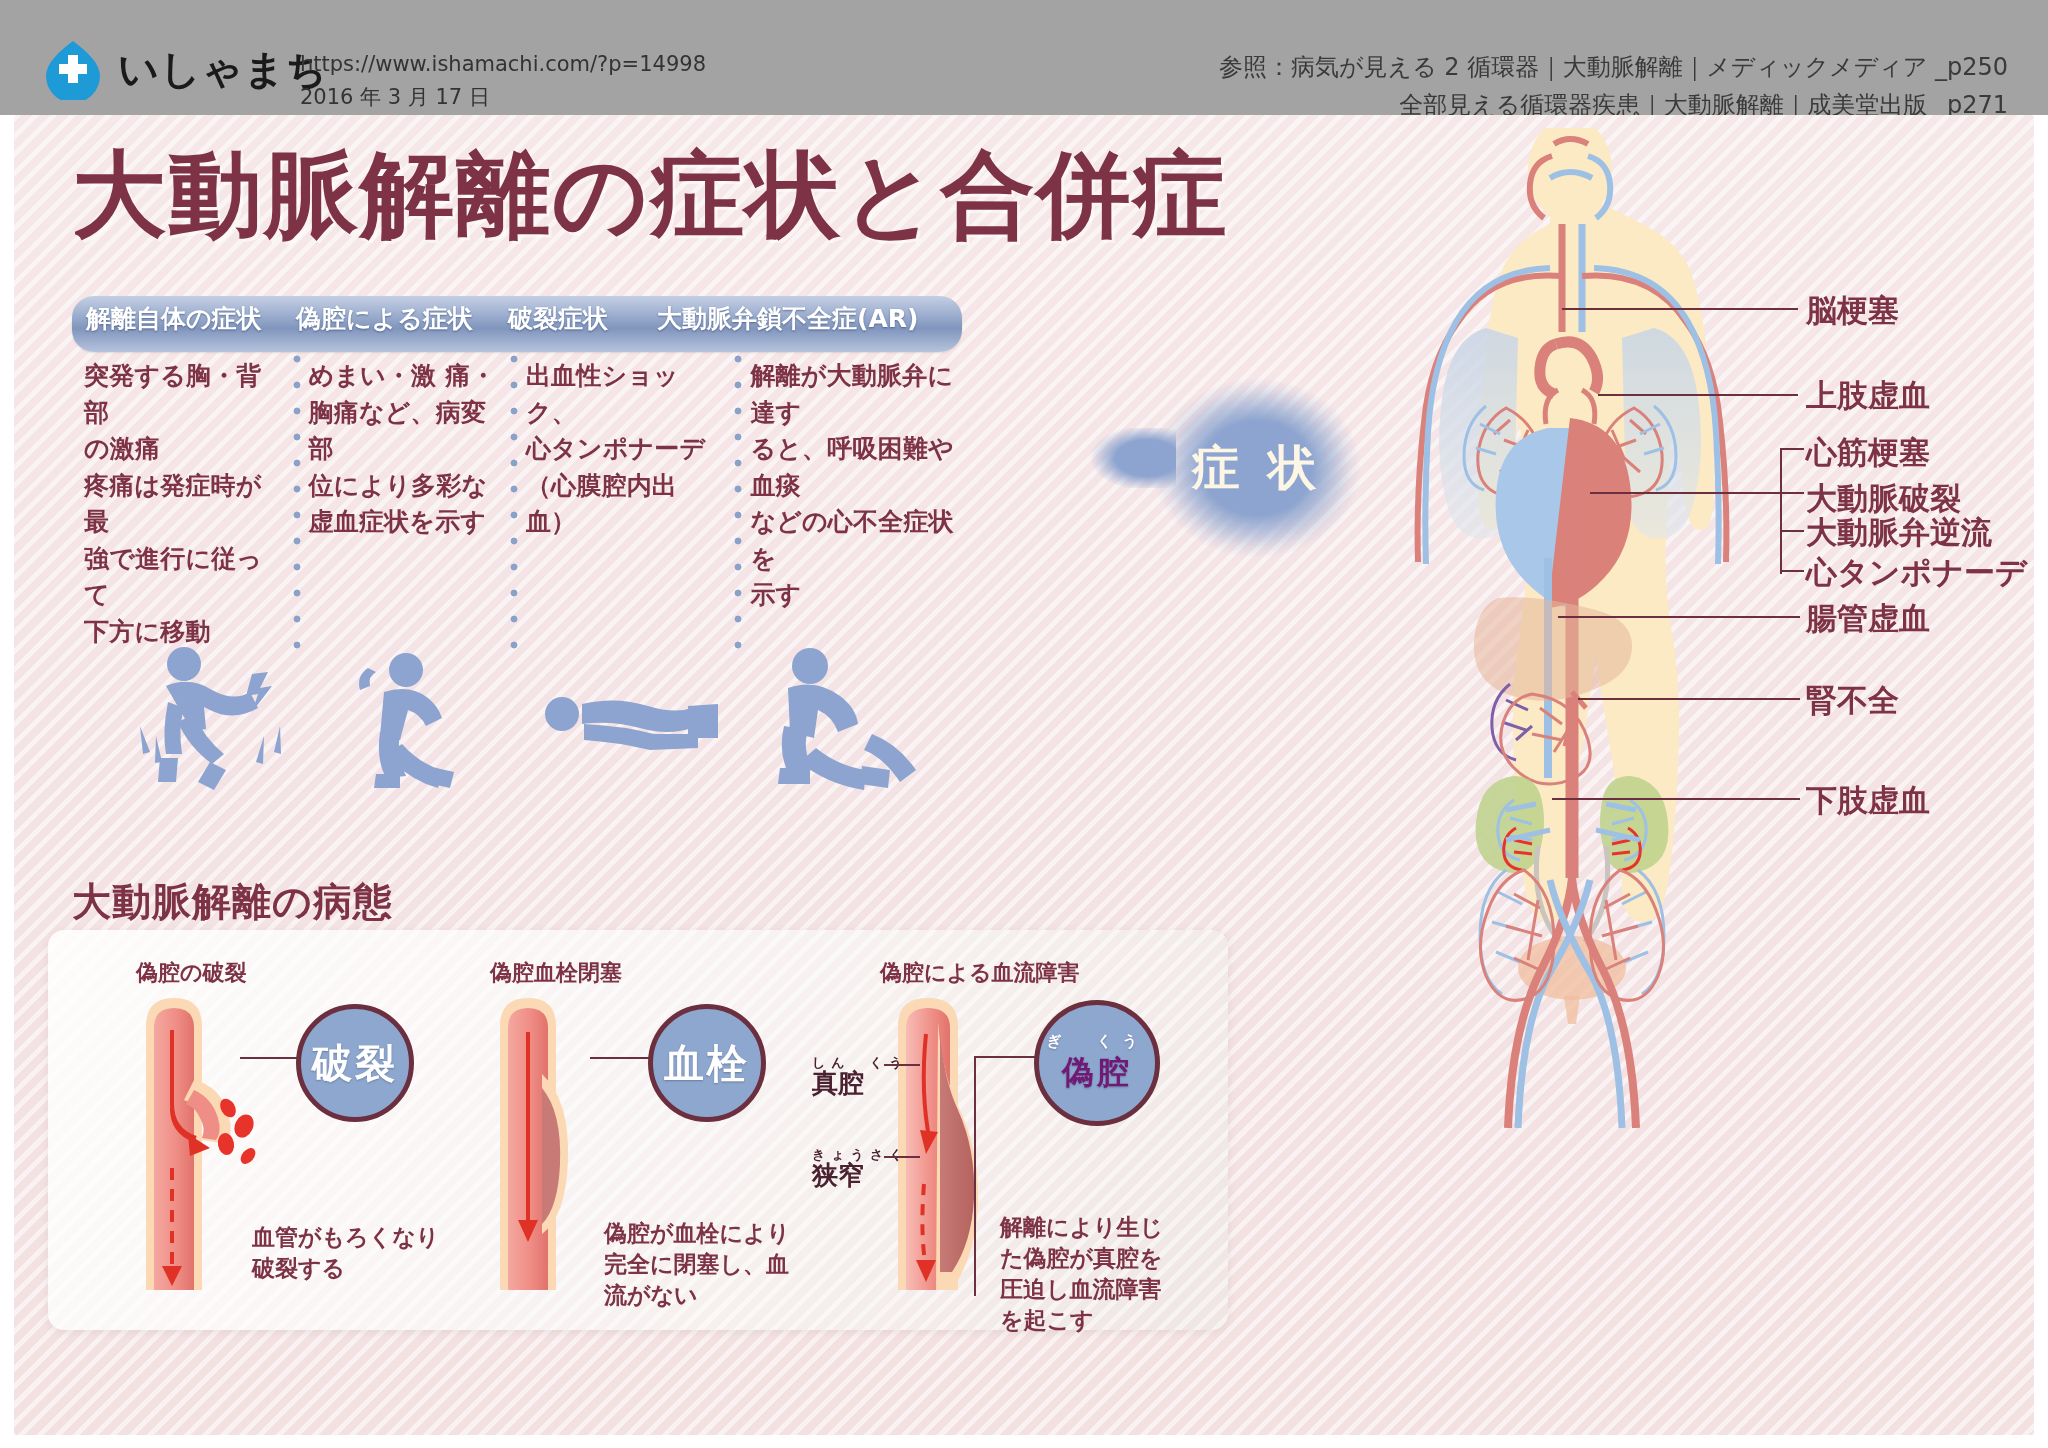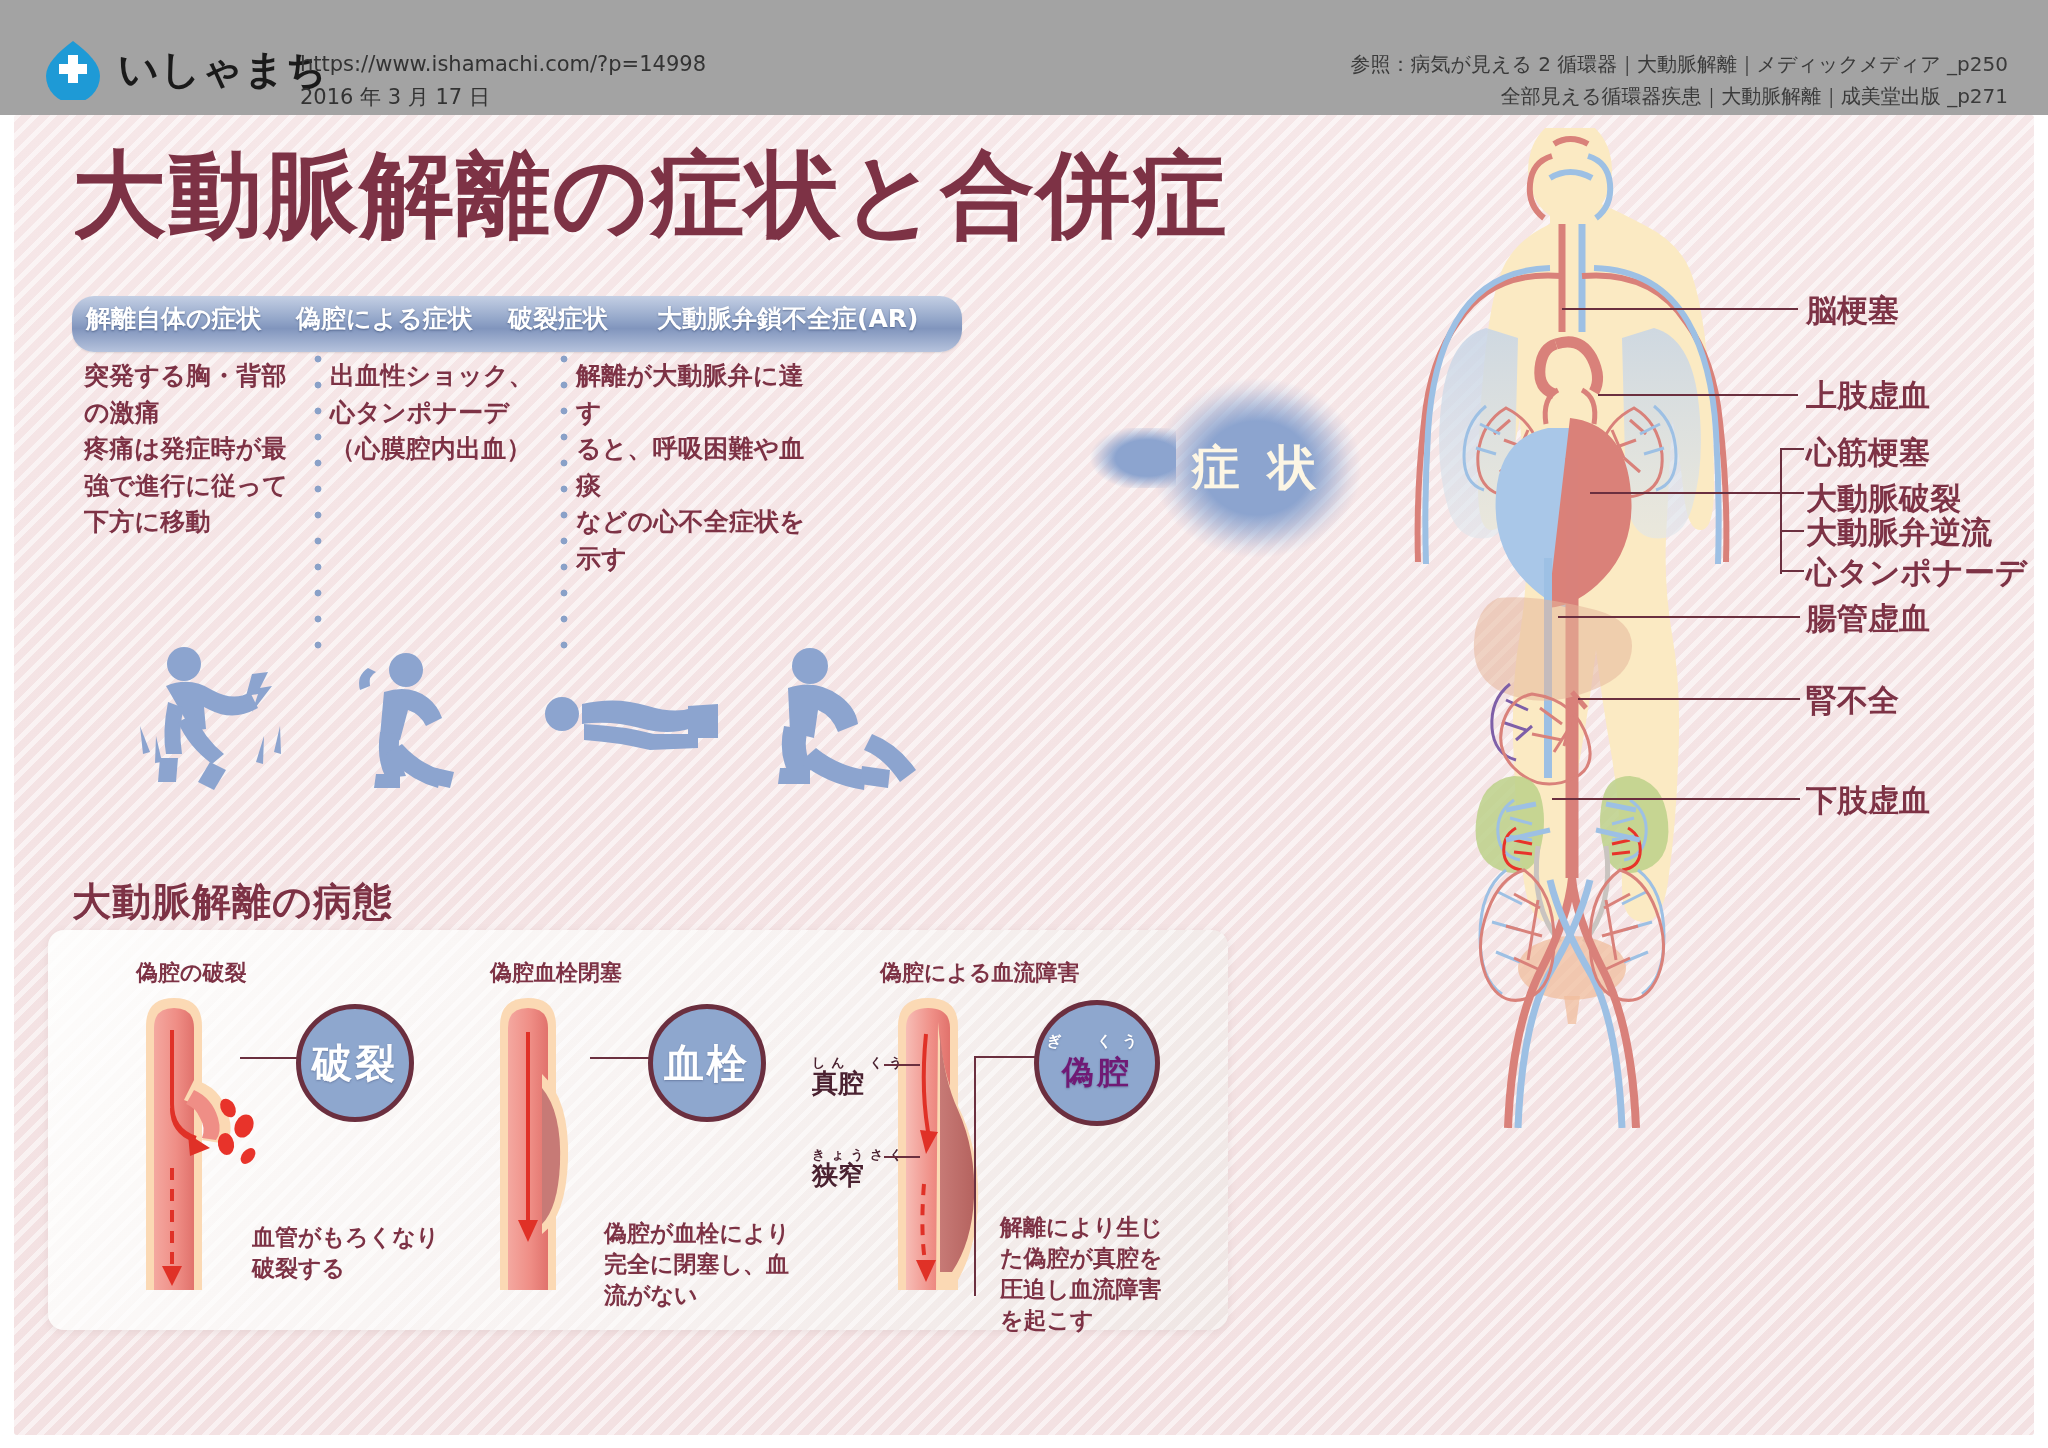--- a/index.html
+++ b/index.html
@@ -15,21 +15,21 @@
   
   .header{position:absolute;left:0;top:0;width:2048px;height:115px;background:#a3a3a3;}
   .logo-wrap{position:absolute;left:42px;top:38px;display:flex;align-items:center;gap:14px;}
   .logo-drop{width:62px;height:62px;position:relative;}
   .logo-drop svg{display:block;}
   .logo-text{font-size:40px;font-weight:700;color:#1a1a1a;letter-spacing:1px;
     font-family:"DejaVu Sans","Liberation Sans",sans-serif;}
   .site-meta{position:absolute;left:300px;top:48px;color:#333;line-height:1.55;}
   .site-meta div{font-size:21px;}
   .refs{position:absolute;right:40px;top:48px;text-align:right;color:#3a3a3a;line-height:1.6;}
-  .refs div{font-size:20px;}
+  .refs div{font-size:24px;}
 
   
   .panel{
     position:absolute;left:14px;top:115px;width:2020px;height:1320px;
     background:
       repeating-linear-gradient(135deg,
         rgba(255,255,255,0.55) 0px, rgba(255,255,255,0.55) 5px,
         rgba(255,255,255,0) 5px, rgba(255,255,255,0) 13px),
       linear-gradient(180deg,#f6e7e8 0%,#f4e3e4 50%,#f3e1e2 100%);
     border-radius:3px;
@@ -178,20 +178,27 @@
     <span>症 状</span>
   </div>
 
   <div class="cols">
     <div class="col c-w0">
       <div class="body">突発する胸・背部
 の激痛
 疼痛は発症時が最
 強で進行に従って
 下方に移動</div>
+      <div class="dots"></div>
+    </div>
+    <div class="col c-w1">
+      <div class="body">めまい・激 痛・
+胸痛など、病変部
+位により多彩な
+虚血症状を示す</div>
       <div class="dots"></div>
     </div>
     <div class="col c-w2">
       <div class="body">出血性ショック、
 心タンポナーデ
 （心膜腔内出血）</div>
       <div class="dots"></div>
     </div>
     <div class="col c-w3">
       <div class="body">解離が大動脈弁に達す

